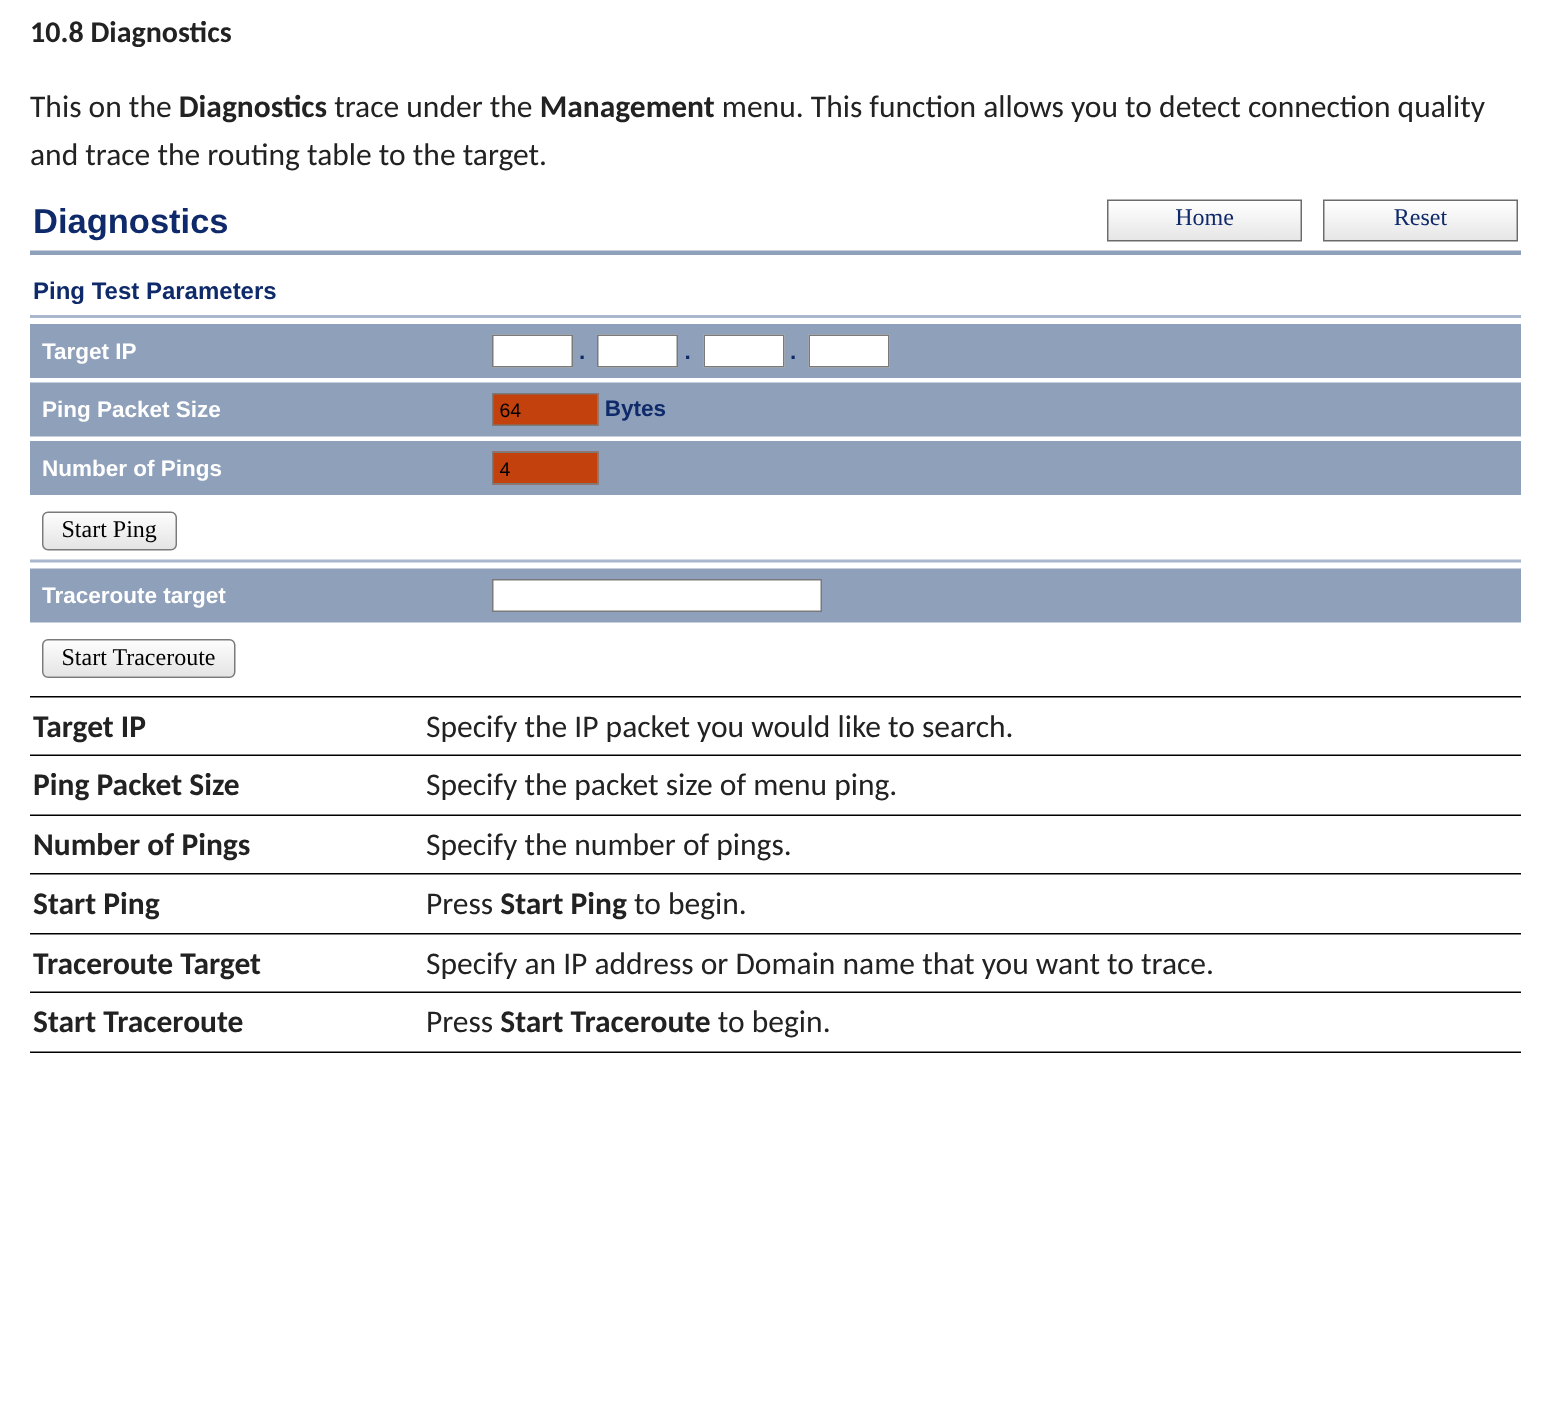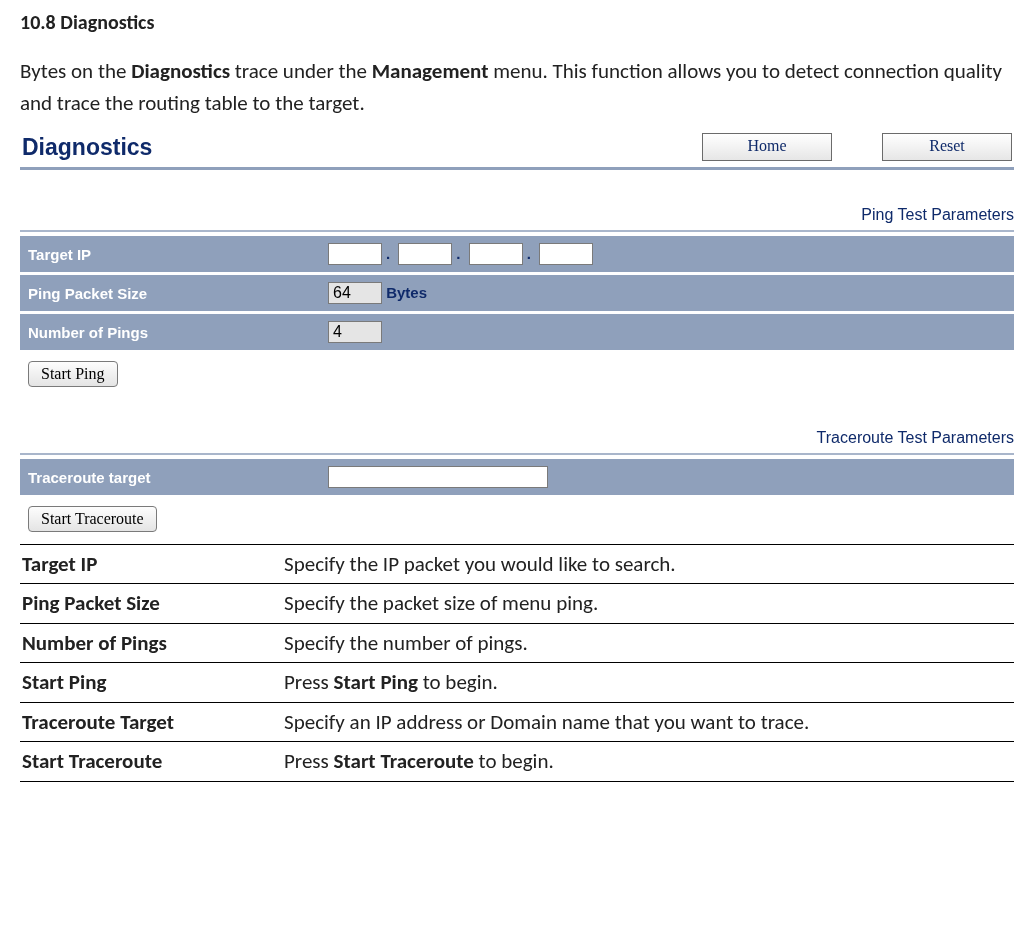--- a/index.html
+++ b/index.html
@@ -52,30 +52,28 @@
     border: 1px solid #6b6b6b;
     background: linear-gradient(#fff, #e6e6e6);
     width: 130px;
     height: 28px;
     font-size: 16px;
     color: #0f2a6a;
     text-align: center;
     padding: 3px 0;
     cursor: pointer;
     font-family: "Times New Roman", serif;
-    margin-left: 36px;
   }
 
   .section-label {
     color: #0f2a6a;
-    font-weight: normal;
+    font-weight: bold;
     font-size: 16px;
-    margin: 36px 0 0 2px;
-    font-family: Arial, sans-serif;
-    text-align: right;
+    margin: 16px 0 0 2px;
+    font-family: Arial, sans-serif;
   }
   .thin-rule {
     border: none;
     border-top: 2px solid #a9b6cb;
     margin: 6px 0 4px 0;
   }
 
   .param-table {
     width: 100%;
     border-collapse: collapse;
@@ -99,26 +97,26 @@
     width: 54px;
     height: 22px;
     border: 1px solid #7a7a7a;
     font-size: 14px;
     padding: 1px 3px;
     margin-right: 2px;
     background:#fff;
   }
   .ip-dot { color:#0f2a6a; font-weight:bold; margin:0 4px 0 2px; }
   .small-input {
-    width: 54px;
+    width: 71px;
     height: 22px;
     border: 1px solid #7a7a7a;
-    font-size: 16px;
+    font-size: 13px;
     padding: 1px 4px;
-    background:#e5e5e5;
+    background:#c2410c;
     color:#000;
   }
   .wide-input {
     width: 220px;
     height: 22px;
     border: 1px solid #7a7a7a;
     font-size: 14px;
     padding: 1px 4px;
     background:#fff;
   }
@@ -161,21 +159,21 @@
     font-weight: 700;
   }
   .desc-table b { font-weight: 700; }
 </style>
 </head>
 <body>
 
 <div class="section-heading">10.8 Diagnostics</div>
 
 <div class="intro">
-  <span>Bytes on the </span><b>Diagnostics</b><span> trace under the </span><b>Management</b><span> menu. This function allows you to detect connection quality and trace the routing table to the target.</span>
+  <span>This on the </span><b>Diagnostics</b><span> trace under the </span><b>Management</b><span> menu. This function allows you to detect connection quality and trace the routing table to the target.</span>
 </div>
 
 <div class="screenshot">
 
   <div class="header-row">
     <div class="page-title">Diagnostics</div>
     <div class="header-buttons">
       <div class="hdr-btn">Home</div>
       <div class="hdr-btn">Reset</div>
     </div>
@@ -205,21 +203,20 @@
     <tr>
       <td class="label-cell">Number of Pings</td>
       <td class="value-cell">
         <input class="small-input" value="4" style="">
       </td>
     </tr>
   </tbody>
     </table>
   <button class="action-btn">Start Ping</button>
 
-  <div class="section-label" style="margin-top:42px;">Traceroute Test Parameters</div>
   <hr class="thin-rule">
 
   <table class="param-table">
     <tbody>
         <tr>
       <td class="label-cell">Traceroute target</td>
       <td class="value-cell">
         <input class="wide-input" value="" style="">
       </td>
     </tr>

